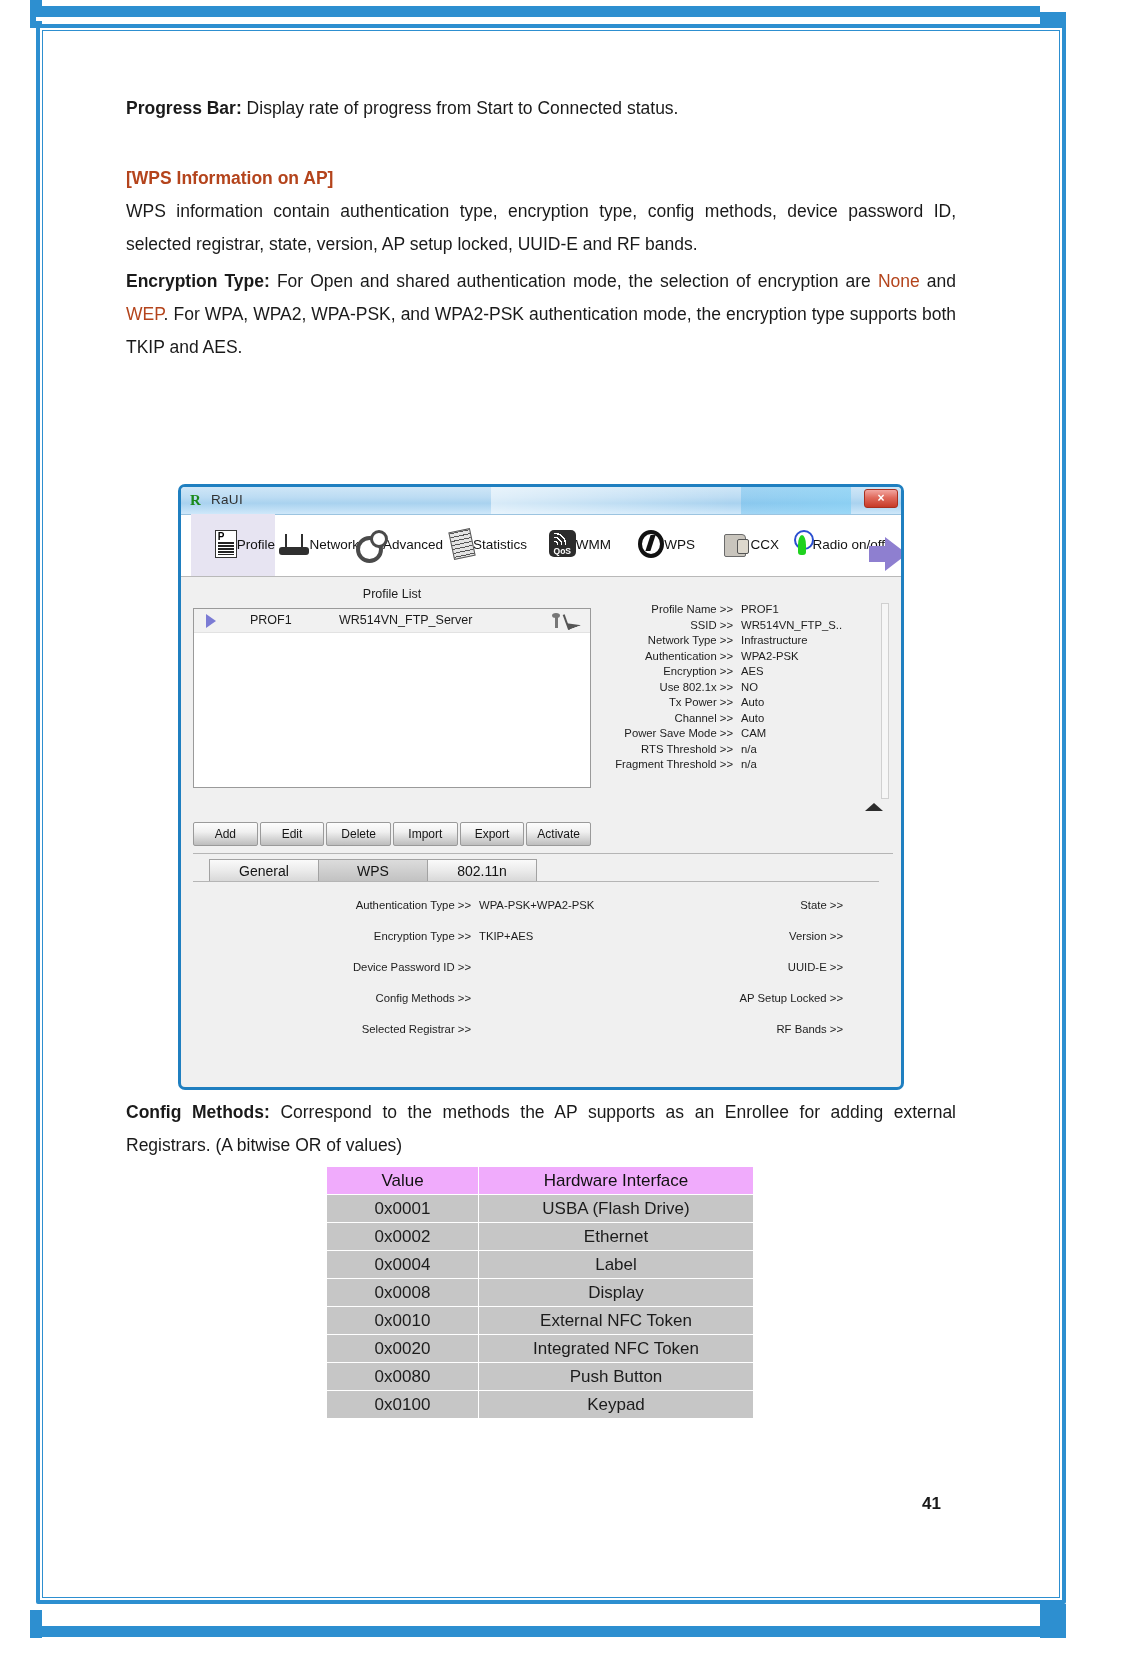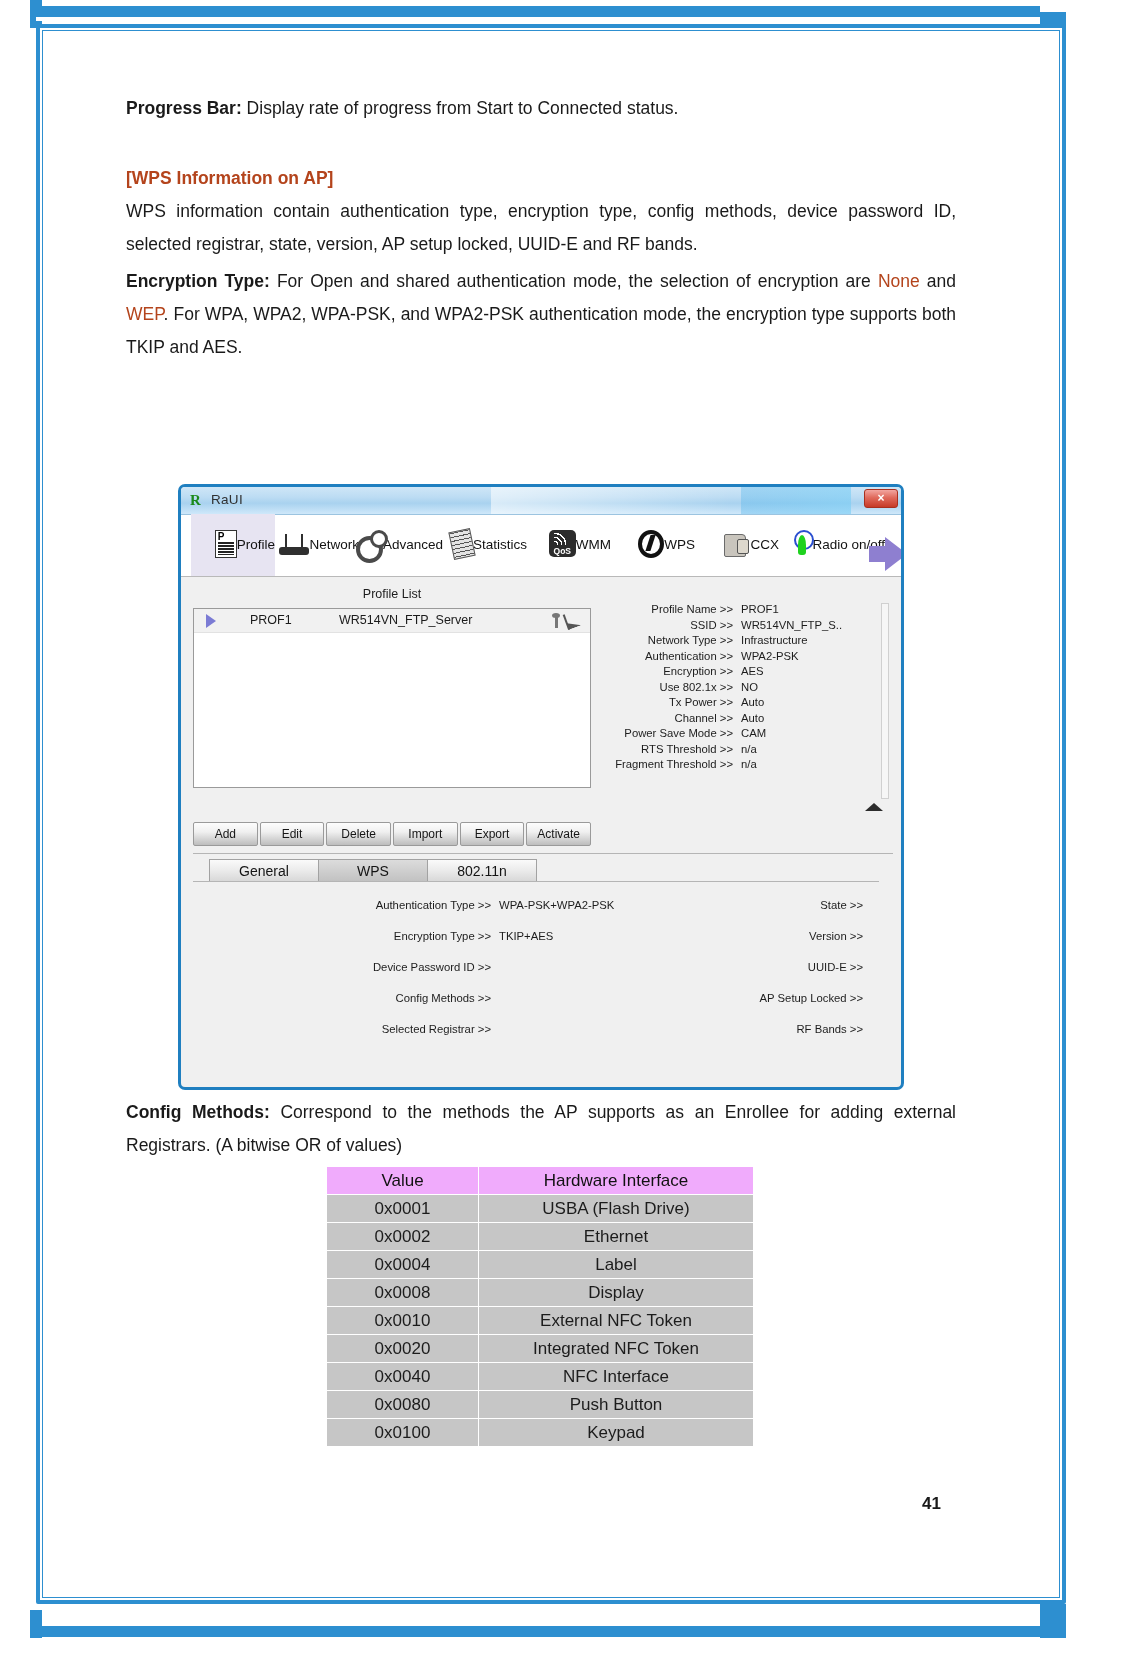--- a/index.html
+++ b/index.html
@@ -268,21 +268,21 @@
   }
   .tab.active{
     background:linear-gradient(180deg,#dcdcdc 0%,#cfcfcf 50%,#c2c2c2 100%);
   }
   .tab-underline{
     position:absolute; left:12px; top:304px; width:686px; height:1px; background:#b5b5b5;
   }
 
   
   .wps-grid{
-    position:absolute; left:20px; top:322px; width:700px;
+    position:absolute; left:0; top:322px; width:700px;
     font-size:11.3px; color:#1d1d1d;
   }
   .w-row{ display:flex; height:31px; align-items:flex-start; }
   .w-lab{ width:290px; text-align:right; white-space:nowrap; }
   .w-val{ width:180px; padding-left:8px; white-space:nowrap; }
   .w-lab2{ width:192px; text-align:right; white-space:nowrap; }
   .w-val2{ flex:1; padding-left:8px; }
 
   
   .cm-table{
@@ -553,24 +553,20 @@
     </tr>
     <tr>
       <td>0x0010</td>
       <td>External NFC Token</td>
     </tr>
     <tr>
       <td>0x0020</td>
       <td>Integrated NFC Token</td>
     </tr>
     <tr>
-      <td>0x0040</td>
-      <td>NFC Interface</td>
-    </tr>
-    <tr>
       <td>0x0080</td>
       <td>Push Button</td>
     </tr>
     <tr>
       <td>0x0100</td>
       <td>Keypad</td>
     </tr>
   </tbody>
 </table>
 

